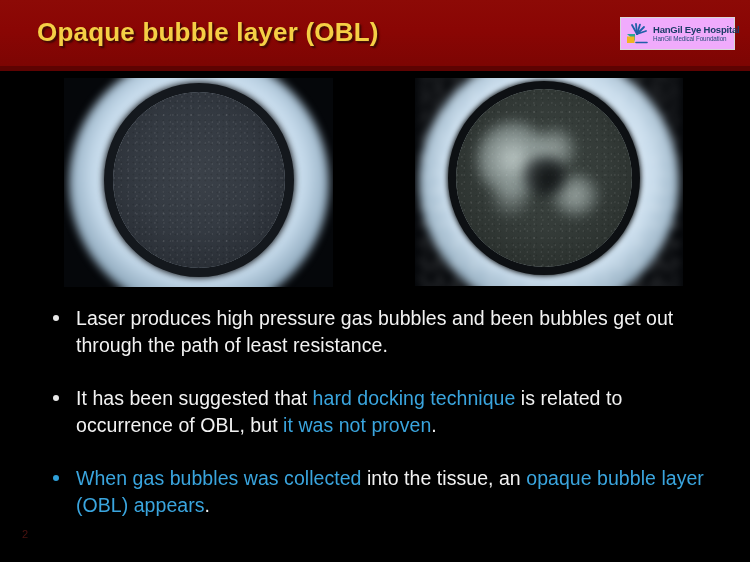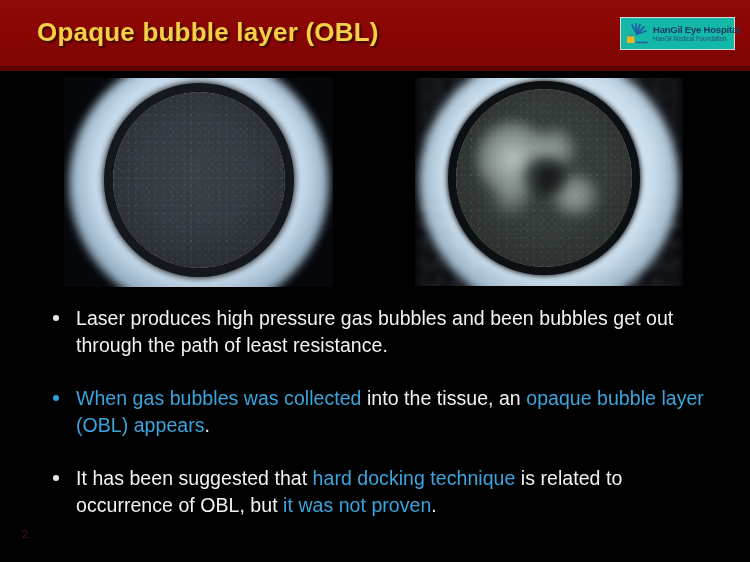--- a/index.html
+++ b/index.html
@@ -51,21 +51,21 @@
     white-space: nowrap;
   }
 
   
   .logo-box {
     position: absolute;
     left: 620px;
     top: 17px;
     width: 115px;
     height: 33px;
-    background: #14b8a6;
+    background: #f0abfc;
     border: 1px solid #d8d8d8;
     display: flex;
     align-items: center;
     padding-left: 3px;
     box-sizing: border-box;
   }
   .logo-mark {
     width: 26px;
     height: 26px;
     flex: 0 0 26px;
@@ -274,27 +274,27 @@
     </div>
   </div>
 
   <div class="bullets">
 
     <div class="bullet">
       <span class="dot"></span>
       <span>Laser produces high pressure gas bubbles and been bubbles get out through the path of least resistance.</span>
     </div>
 
+    <div class="bullet">
+      <span class="dot"></span>
+      <span>It has been suggested that </span><span class="hl">hard docking technique</span><span> is related to occurrence of OBL, but </span><span class="hl">it was not proven</span><span>.</span>
+    </div>
+
     <div class="bullet accent">
       <span class="dot"></span>
       <span class="hl">When gas bubbles was collected</span><span> into the tissue, an </span><span class="hl">opaque bubble layer (OBL) appears</span><span>.</span>
     </div>
 
-    <div class="bullet">
-      <span class="dot"></span>
-      <span>It has been suggested that </span><span class="hl">hard docking technique</span><span> is related to occurrence of OBL, but </span><span class="hl">it was not proven</span><span>.</span>
-    </div>
-
   </div>
 
   <div class="page-number">2</div>
 
 </div>
 
 </body></html>

